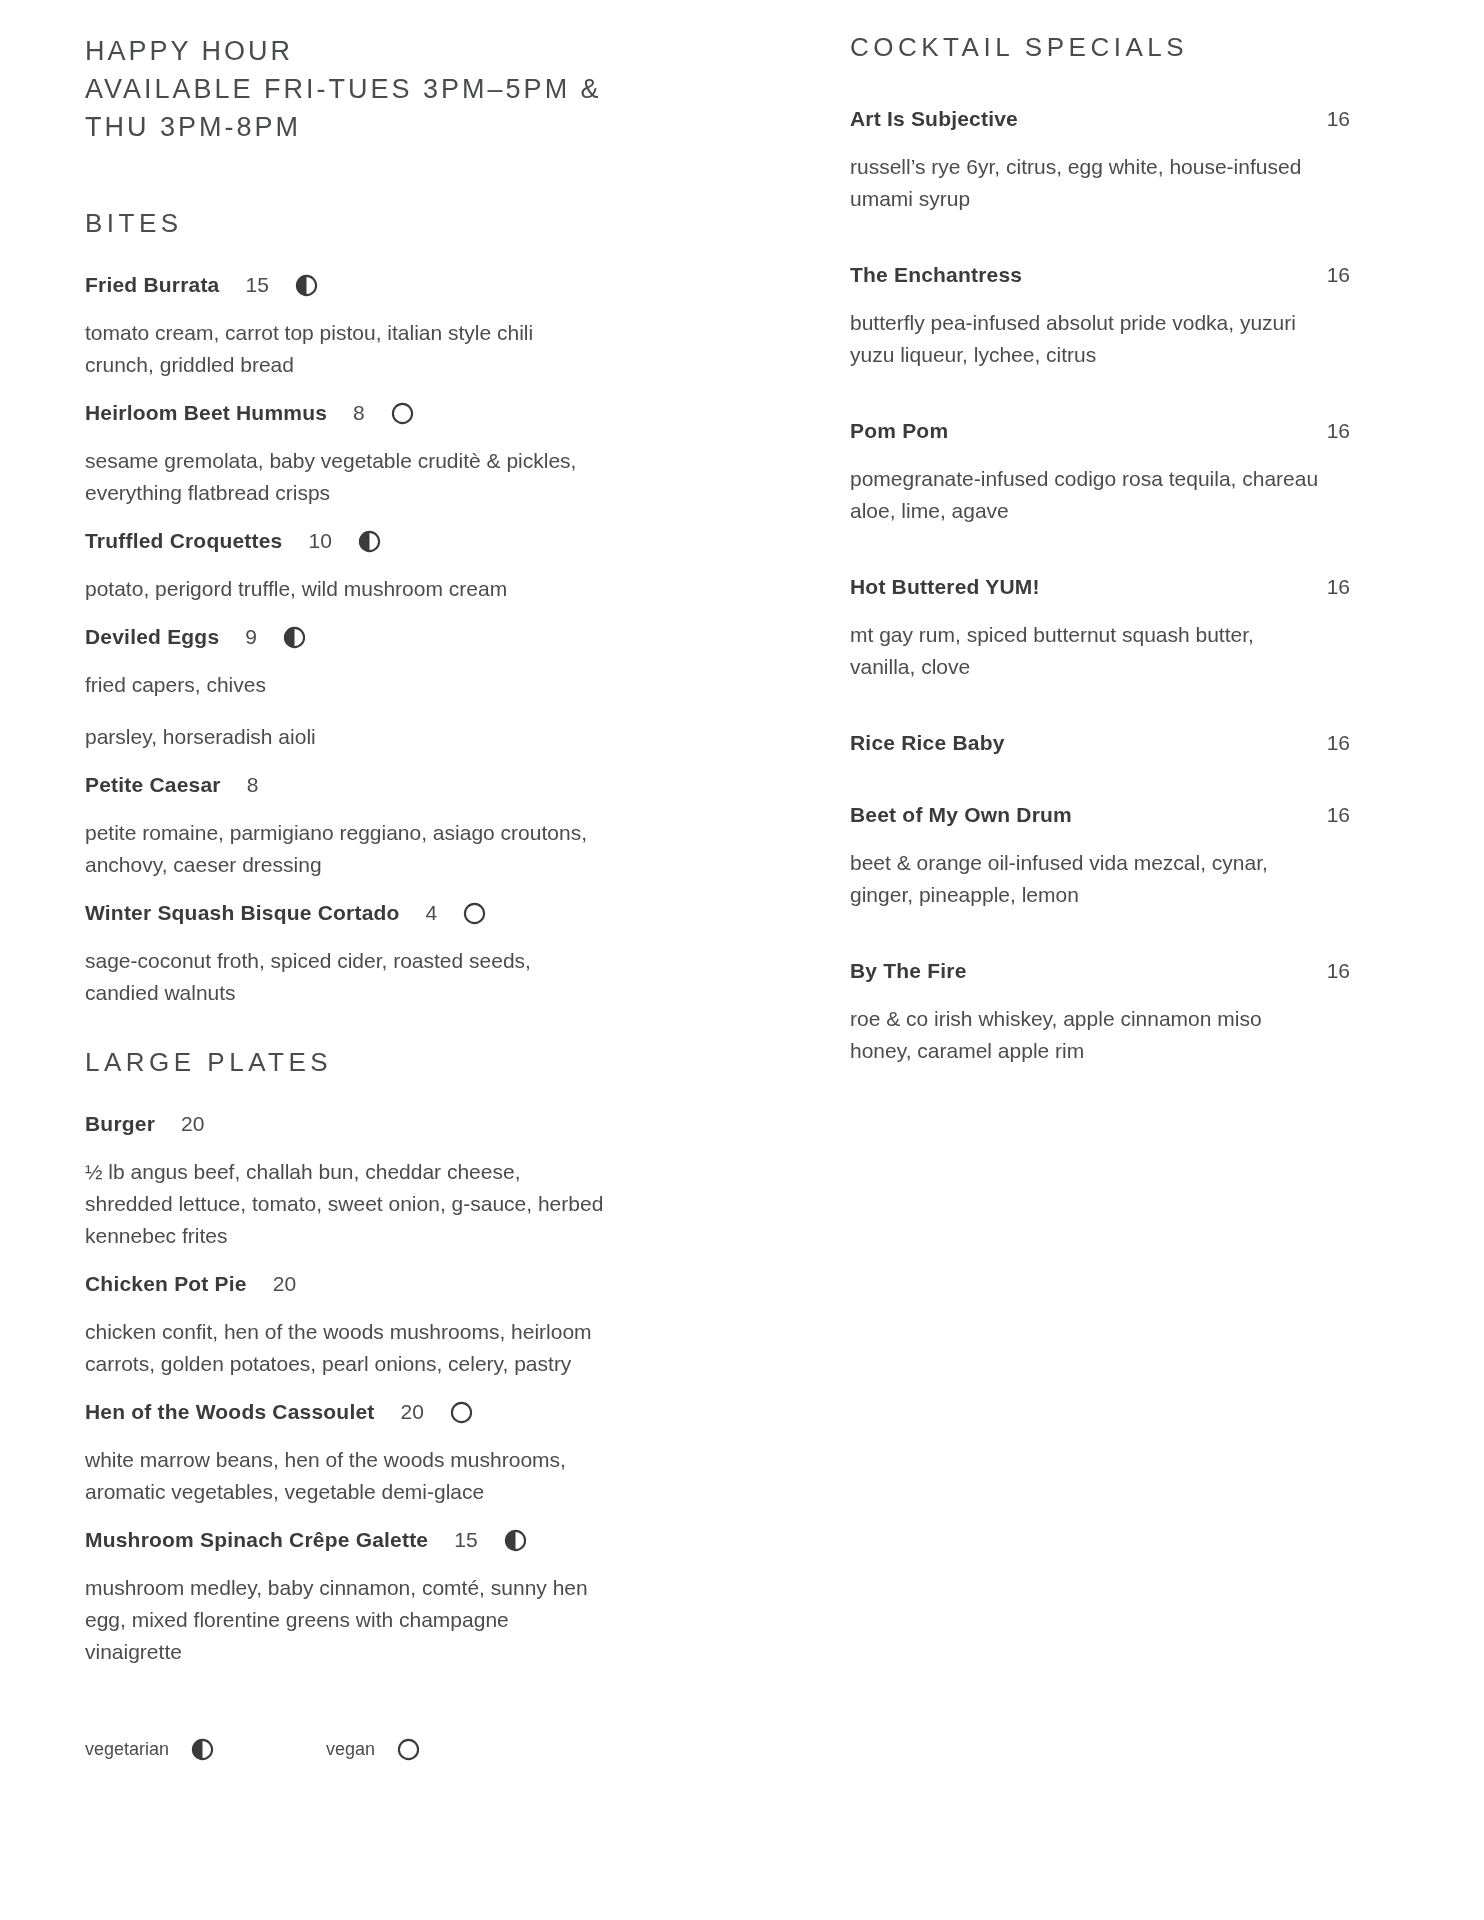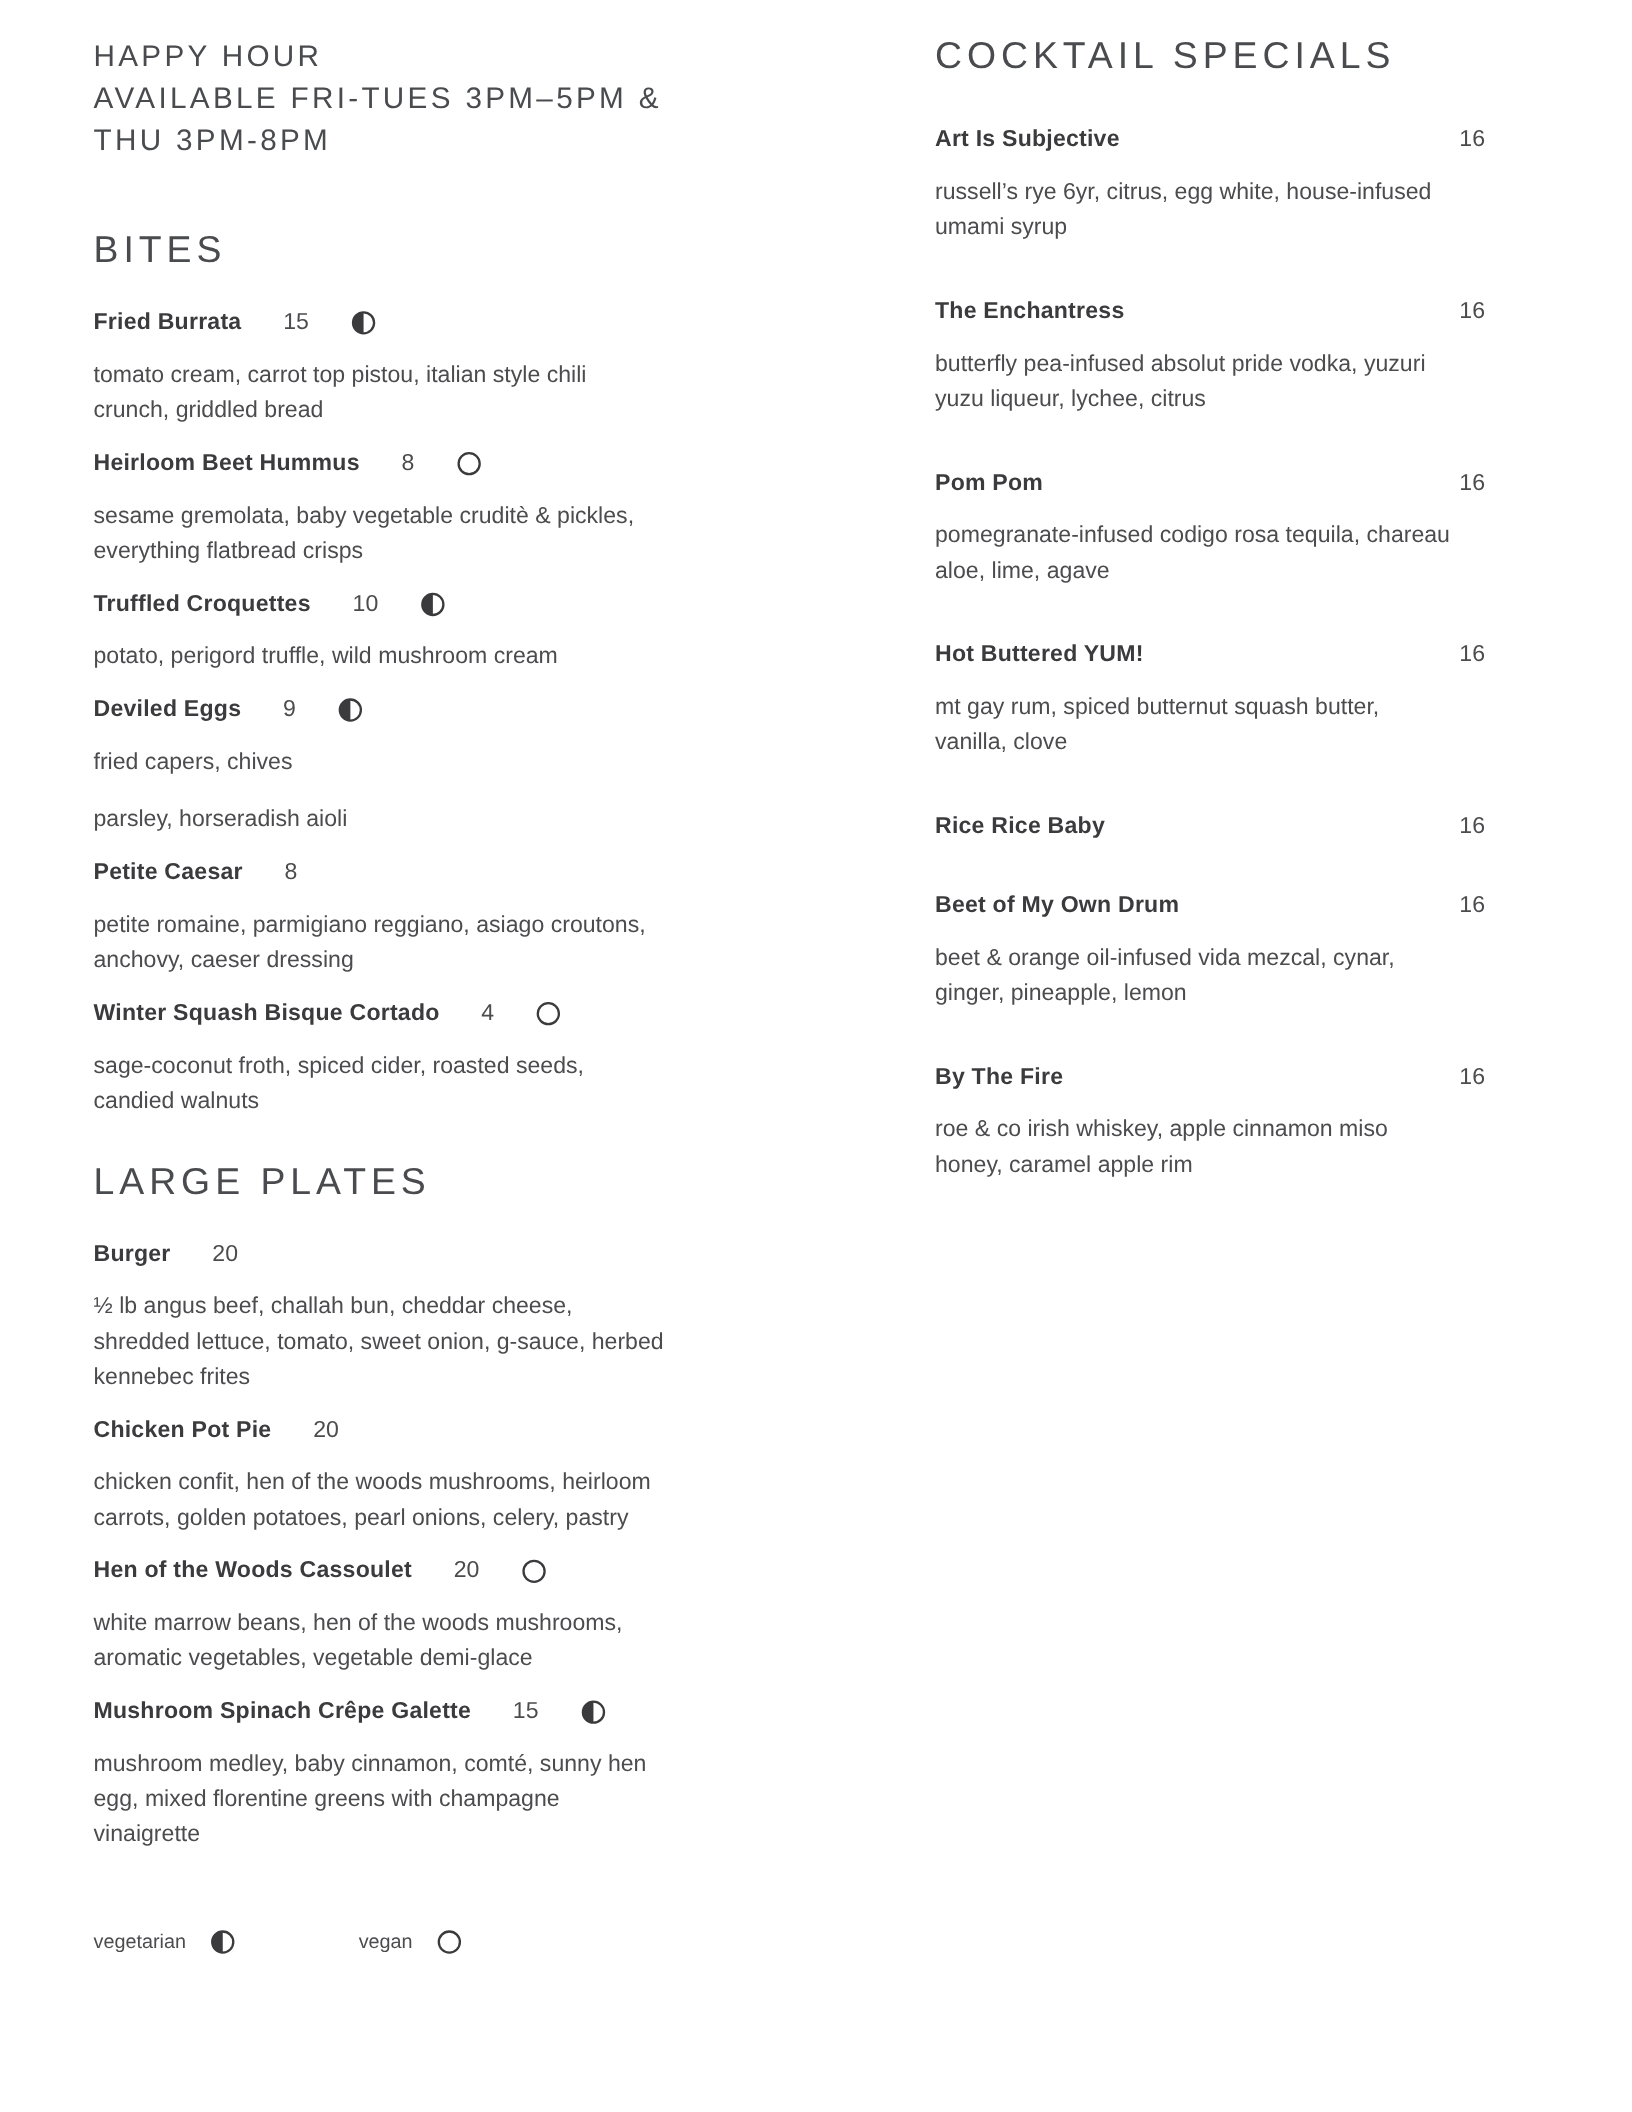--- a/index.html
+++ b/index.html
@@ -41,39 +41,39 @@
     color: #4a4b4e;
     font-weight: 400;
   }
   .section {
     margin-top: 62px;
   }
   .section.first-right {
     margin-top: 0;
   }
   .section-title {
-    font-size: 34px;
+    font-size: 26px;
     letter-spacing: 4.5px;
     font-weight: 400;
     color: #4a4b4e;
     margin: 0 0 34px 0;
   }
   .right-col .section-title {
     margin-bottom: 44px;
   }
   .item {
     margin-bottom: 20px;
   }
   .item-right {
     margin-bottom: 48px;
   }
   .item-head {
     display: flex;
     align-items: center;
-    gap: 38px;
+    gap: 26px;
   }
   .item-name {
     font-size: 21px;
     font-weight: bold;
     color: #3b3b3e;
     letter-spacing: 0.2px;
   }
   .item-price {
     font-size: 21px;
     color: #4c4c4f;

